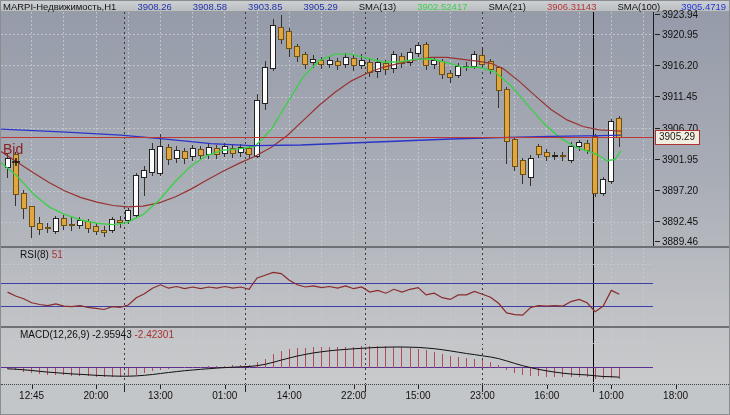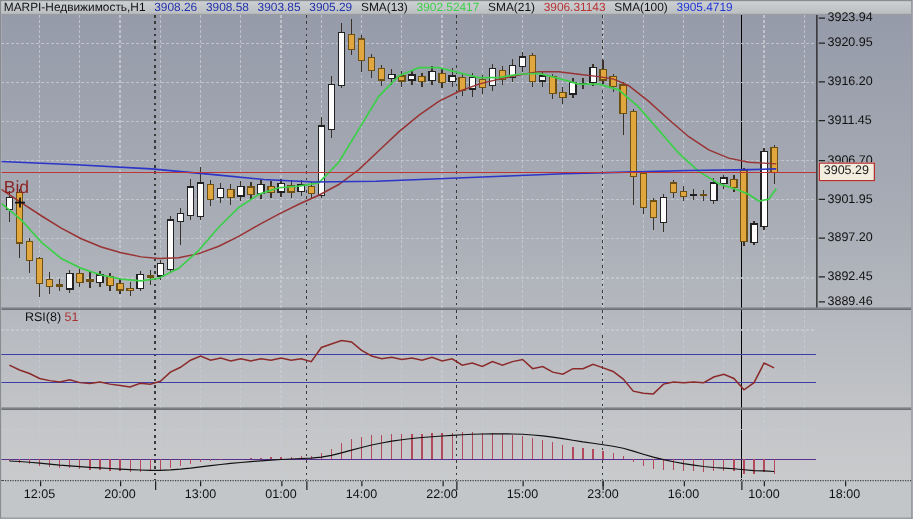--- a/index.html
+++ b/index.html
@@ -1,20 +1,20 @@
 <!DOCTYPE html>
 <html style="--up_candle: #fdfdfd; --down_candle: #e2a63e; --sma13: #3ecf4a; --sma21: #993333; --sma200: #2b35c8; --bid_line: #c03636; --rsi_line: #8b2a2a; --level_line: #3e3ea8; --zero_line: #5a2f92; --macd_hist: #b24a5c; --signal_line: #111111; --grid: #c6cad2; --price_tag_border: #b23030;"><head>
 <meta charset="utf-8">
 <style>
   html,body{margin:0;padding:0;background:#9aa0a8;}
   *{box-sizing:border-box;}
   .window{position:relative;width:730px;height:415px;background:#c3c6c9;
     font-family:"Liberation Sans",sans-serif;border:1px solid #8a8d90;overflow:hidden;}
   
-  .hdr{height:11px;display:flex;align-items:center;gap:7px;padding:0 2px;
+  .hdr{height:11px;display:flex;align-items:center;gap:21px;padding:0 2px;
     background:linear-gradient(#cdd0d3,#bcbfc2);border-bottom:1px solid #9a9da0;
     font-size:9.5px;line-height:11px;white-space:nowrap;color:#111;}
   .hdr .navy{color:#2233aa;} .hdr .green{color:var(--sma13,#3ecf4a);text-align:right;}
   .hdr .red{color:#b63636;} .hdr .blue{color:#2138d6;}
   
   .stack{position:relative;width:730px;background:linear-gradient(180deg,#959ba9 0%,#a9adb6 45%,#c2c4c7 85%,#c9cacc 100%);}
   .pane{position:relative;display:flex;width:730px;}
   .pane svg{display:block;flex:0 0 652px;}
   .axis{position:relative;width:78px;border-left:1px solid #1c1c1c;overflow:visible;}
   .alabel{position:absolute;left:8px;font-size:10px;line-height:12px;color:#111;white-space:nowrap;}
@@ -423,27 +423,32 @@
           <line x1="561.95" y1="39.57018672939436" x2="561.95" y2="49.28328686022386" class="hist" shape-rendering="crispEdges"></line>
           <line x1="570" y1="39.57018672939436" x2="570" y2="49.08506032694164" class="hist" shape-rendering="crispEdges"></line>
           <line x1="578.0500000000001" y1="39.57018672939436" x2="578.0500000000001" y2="48.68860726037716" class="hist" shape-rendering="crispEdges"></line>
           <line x1="586.1" y1="39.57018672939436" x2="586.1" y2="49.08506032694164" class="hist" shape-rendering="crispEdges"></line>
           <line x1="594.1500000000001" y1="39.57018672939436" x2="594.1500000000001" y2="51.06732565976399" class="hist" shape-rendering="crispEdges"></line>
           <line x1="602.2" y1="39.57018672939436" x2="602.2" y2="51.06732565976399" class="hist" shape-rendering="crispEdges"></line>
           <line x1="610.25" y1="39.57018672939436" x2="610.25" y2="49.877966460070574" class="hist" shape-rendering="crispEdges"></line>
           <line x1="618.3000000000001" y1="39.57018672939436" x2="618.3000000000001" y2="51.305197499702665" class="hist" shape-rendering="crispEdges"></line>
           <polyline points="6.5,40.8 14.6,41.2 22.6,41.8 30.7,42.5 38.7,43.3 46.8,44.1 54.8,44.7 62.9,45.3 70.9,45.9 79.0,46.3 87.0,46.8 95.1,47.3 103.1,47.7 111.2,48.0 119.2,48.2 127.3,48.2 135.3,47.9 143.4,47.3 151.4,46.5 159.5,45.5 167.5,44.5 175.6,43.6 183.6,42.7 191.7,42.0 199.7,41.3 207.8,40.7 215.8,40.1 223.9,39.6 231.9,39.2 240.0,38.8 248.0,38.5 256.1,37.7 264.1,36.3 272.2,34.3 280.2,32.1 288.3,30.0 296.3,28.0 304.4,26.4 312.4,24.9 320.5,23.8 328.5,22.8 336.6,22.0 344.6,21.4 352.7,20.8 360.7,20.3 368.8,19.8 376.8,19.4 384.9,19.2 392.9,19.0 401.0,19.0 409.0,19.2 417.1,19.4 425.1,20.0 433.2,20.7 441.2,21.7 449.3,22.9 457.3,24.2 465.4,25.5 473.4,26.6 481.5,27.8 489.5,29.0 497.6,30.6 505.6,32.9 513.7,35.4 521.7,37.7 529.8,39.7 537.8,41.4 545.9,42.9 553.9,44.1 562.0,45.2 570.0,46.0 578.1,46.5 586.1,47.0 594.2,47.8 602.2,48.5 610.3,48.7 618.3,49.2" class="sig"></polyline>
         </svg>
+      <div class="phead">
+        <span>MACD(12,26,9)</span>
+        <span>-2.95943</span>
+        <span class="red">-2.42301</span>
+      </div>
     </div>
 
   </div>
 
   <div class="taxis" id="time-axis">
       <div class="ttick" style="left: 30.6px;"></div>
-      <div class="tlabel" style="left: 30.6px;">12:05</div>
+      <div class="tlabel" style="left: 30.6px;">12:45</div>
       <div class="ttick" style="left: 95px;"></div>
       <div class="tlabel" style="left: 95px;">20:00</div>
       <div class="ttick" style="left: 159.4px;"></div>
       <div class="tlabel" style="left: 159.4px; text-align: right;">13:00</div>
       <div class="ttick" style="left: 223.8px;"></div>
       <div class="tlabel" style="left: 223.8px;">01:00</div>
       <div class="ttick" style="left: 288.2px;"></div>
       <div class="tlabel" style="left: 288.2px;">14:00</div>
       <div class="ttick" style="left: 352.6px;"></div>
       <div class="tlabel" style="left: 352.6px;">22:00</div>

